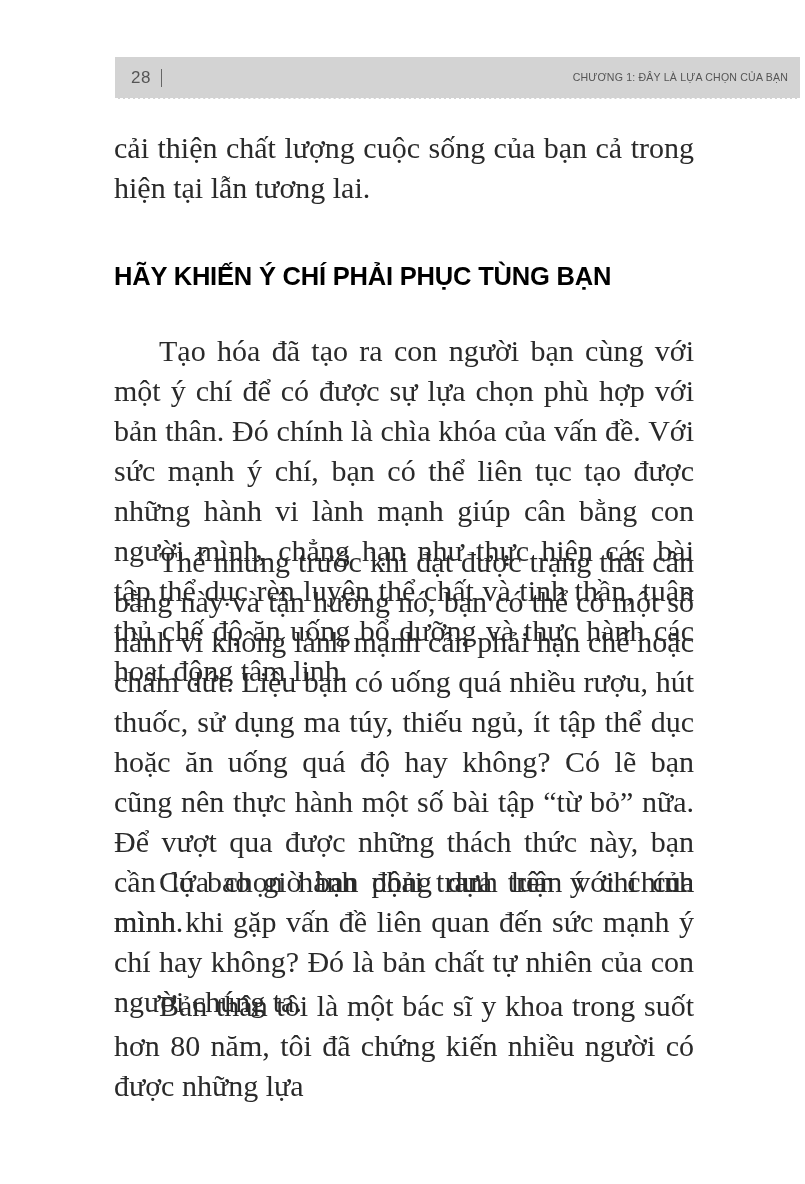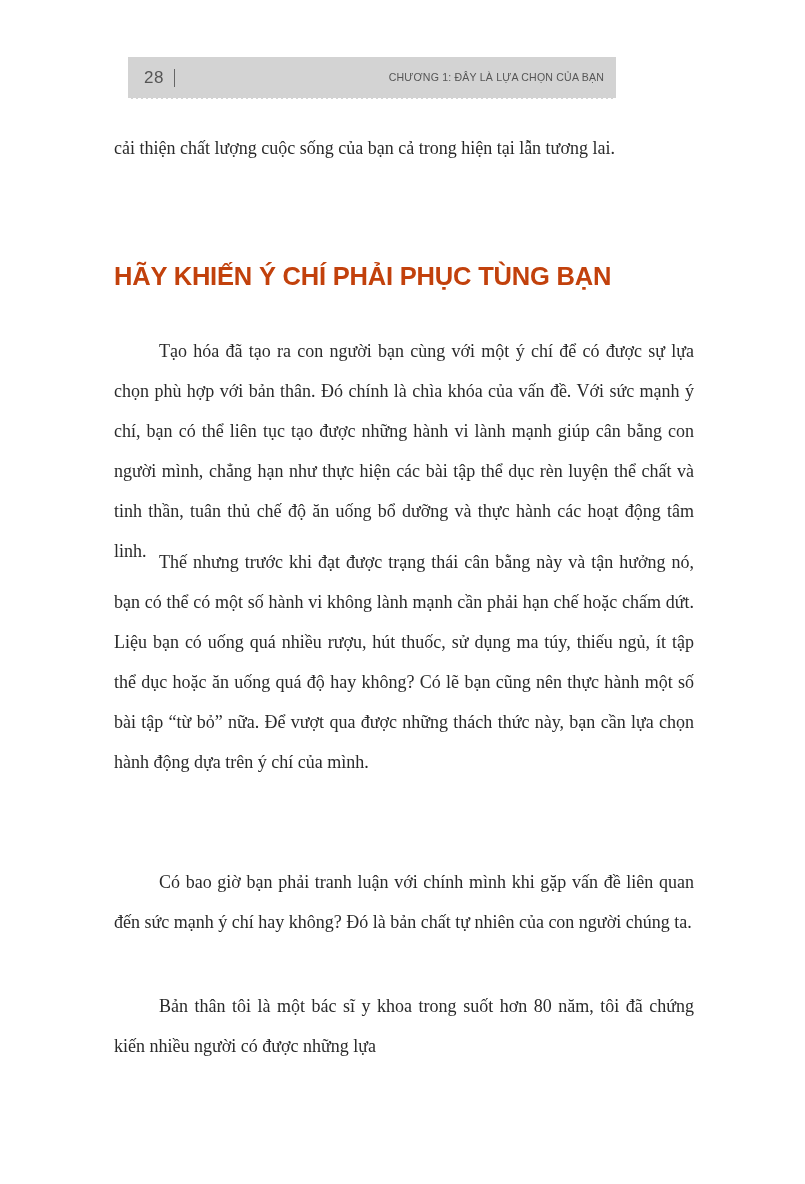--- a/index.html
+++ b/index.html
@@ -10,23 +10,23 @@
     body {
       width: 805px;
       height: 1184px;
       position: relative;
       overflow: hidden;
       font-family: "Liberation Serif", "DejaVu Serif", serif;
       color: #2a2a2a;
     }
     .running-header {
       position: absolute;
-      left: 128px;
+      left: 115px;
       top: 57px;
-      width: 488px;
+      width: 685px;
       height: 42px;
       background: #d3d3d3;
       border-bottom: 1px dashed #ffffff;
       box-sizing: border-box;
       font-family: "Liberation Sans", "DejaVu Sans", sans-serif;
       color: #555555;
     }
     .page-number {
       position: absolute;
       left: 16px;
@@ -46,37 +46,37 @@
       position: absolute;
       right: 12px;
       top: 14px;
       font-size: 11.5px;
       letter-spacing: 0.2px;
       transform: scaleX(0.92);
       transform-origin: right center;
     }
     .para {
       margin: 0;
-      font-size: 18px;
+      font-size: 30px;
       line-height: 40px;
       text-align: justify;
       text-align-last: left;
     }
     .para.indent {
       text-indent: 45px;
     }
     .section-heading {
       margin: 0;
       position: absolute;
       left: 114px;
       top: 262px;
       font-family: "Liberation Sans", "DejaVu Sans", sans-serif;
       font-weight: bold;
       font-size: 25.5px;
-      color: #c2410c;
+      color: #000000;
       letter-spacing: -0.2px;
     }
     .block {
       position: absolute;
       left: 114px;
       width: 580px;
     }
   </style>
 </head>
 <body>

